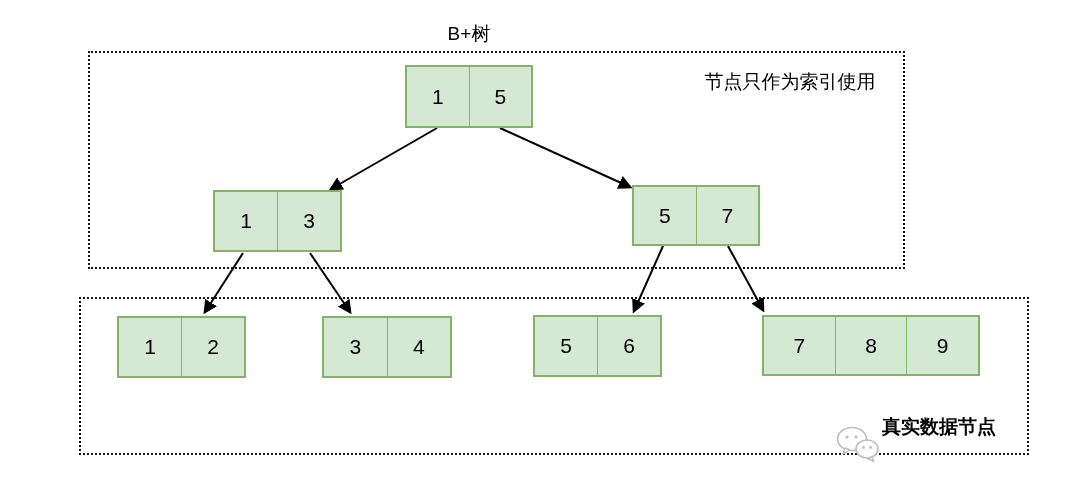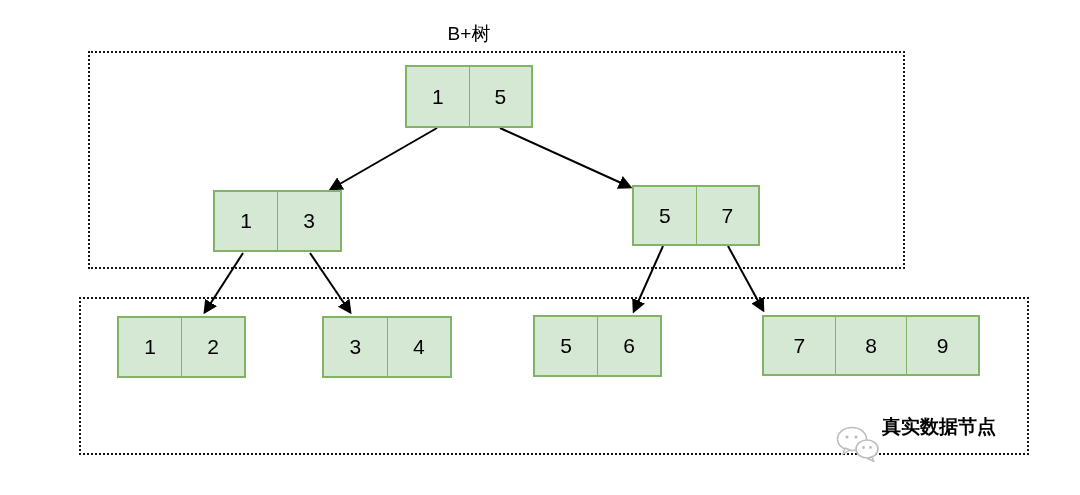--- a/index.html
+++ b/index.html
@@ -93,20 +93,21 @@
 
 <div class="canvas">
 
   <div class="diagram-title">B+树</div>
 
   <div id="regions">
       <div class="region" style="left: 88px; top: 51px; width: 817px; height: 218px; border-color: rgb(20, 20, 20);"></div>
       <div class="region" style="left: 79px; top: 297px; width: 950px; height: 158px; border-color: rgb(20, 20, 20);"></div>
     </div>
 
+  <div class="region-label index-region-label">节点只作为索引使用</div>
 
   <svg id="edges" width="1080" height="495" viewBox="0 0 1080 495">
     <defs>
       <marker id="ah" viewBox="0 0 10 10" refX="8" refY="5" markerWidth="7" markerHeight="7" orient="auto-start-reverse">
         <path d="M 0 0 L 10 5 L 0 10 z" fill="#000000"></path>
       </marker>
     </defs>
   <line x1="437" y1="128" x2="331" y2="189" stroke="#000000" stroke-width="2" marker-end="url(#ah)"></line>
       <line x1="500" y1="128" x2="630" y2="187" stroke="#000000" stroke-width="2" marker-end="url(#ah)"></line>
       <line x1="243" y1="253" x2="205" y2="312" stroke="#000000" stroke-width="2" marker-end="url(#ah)"></line>

